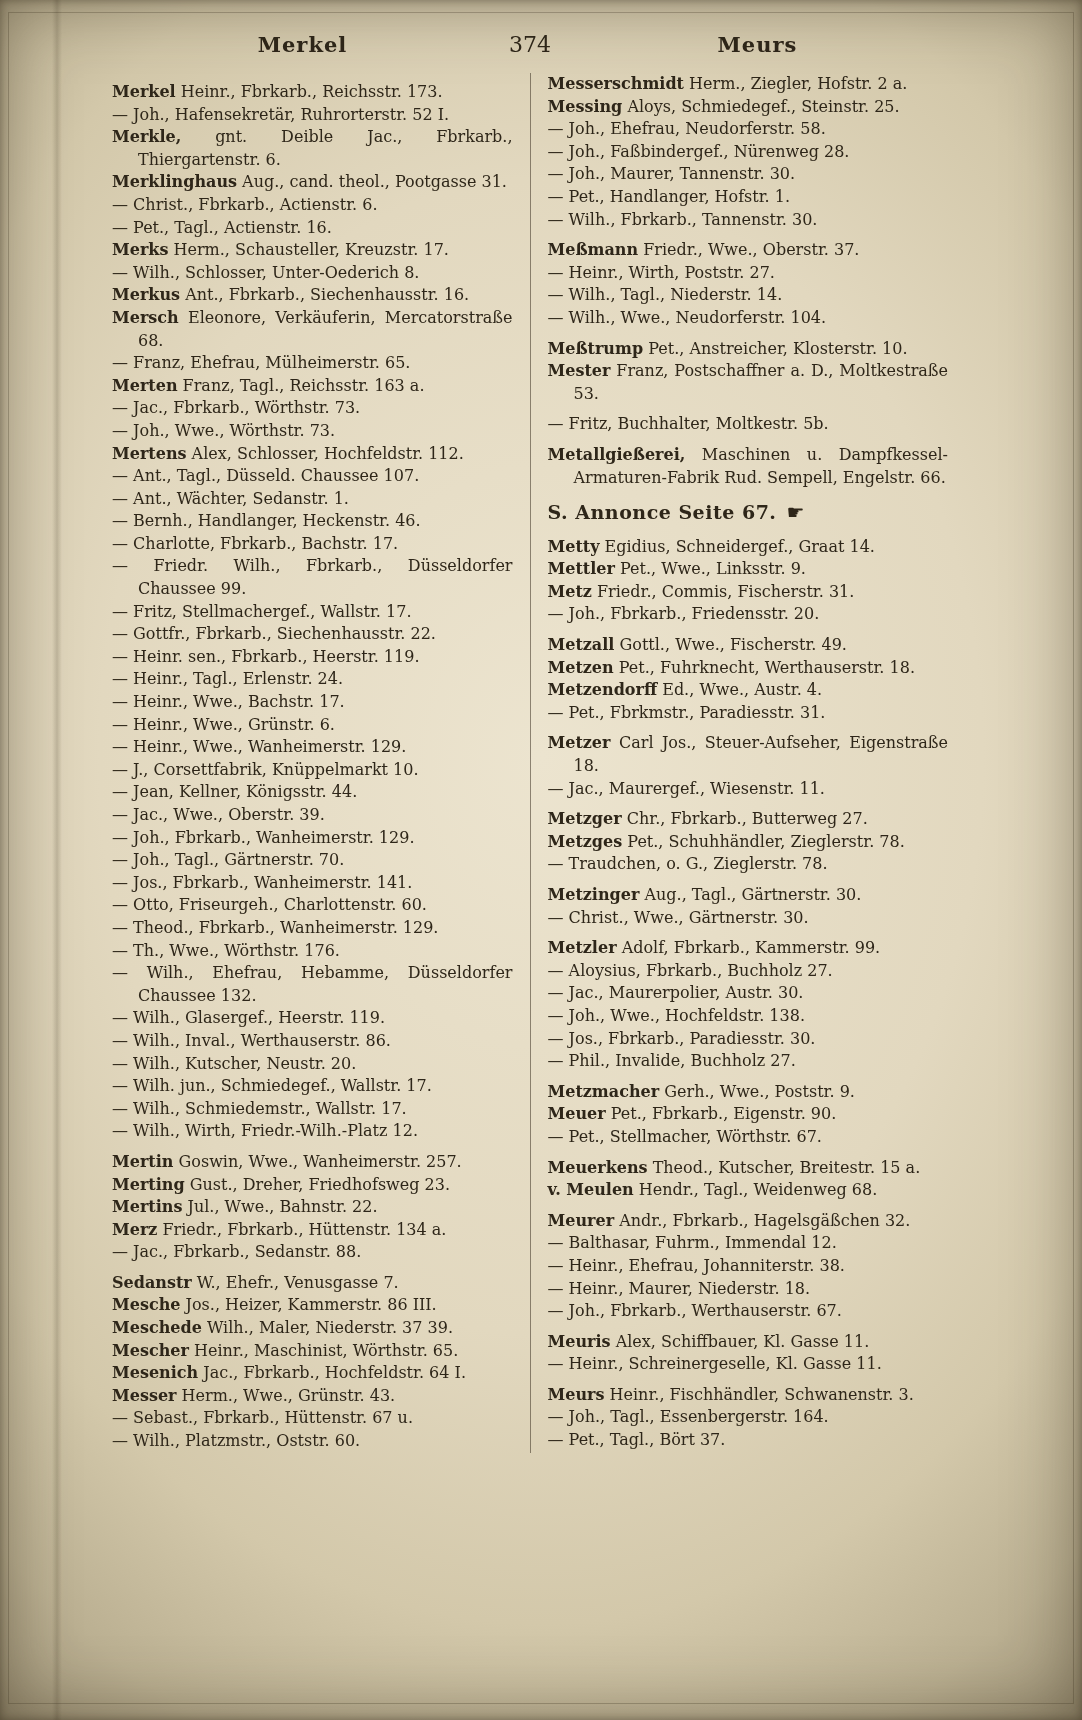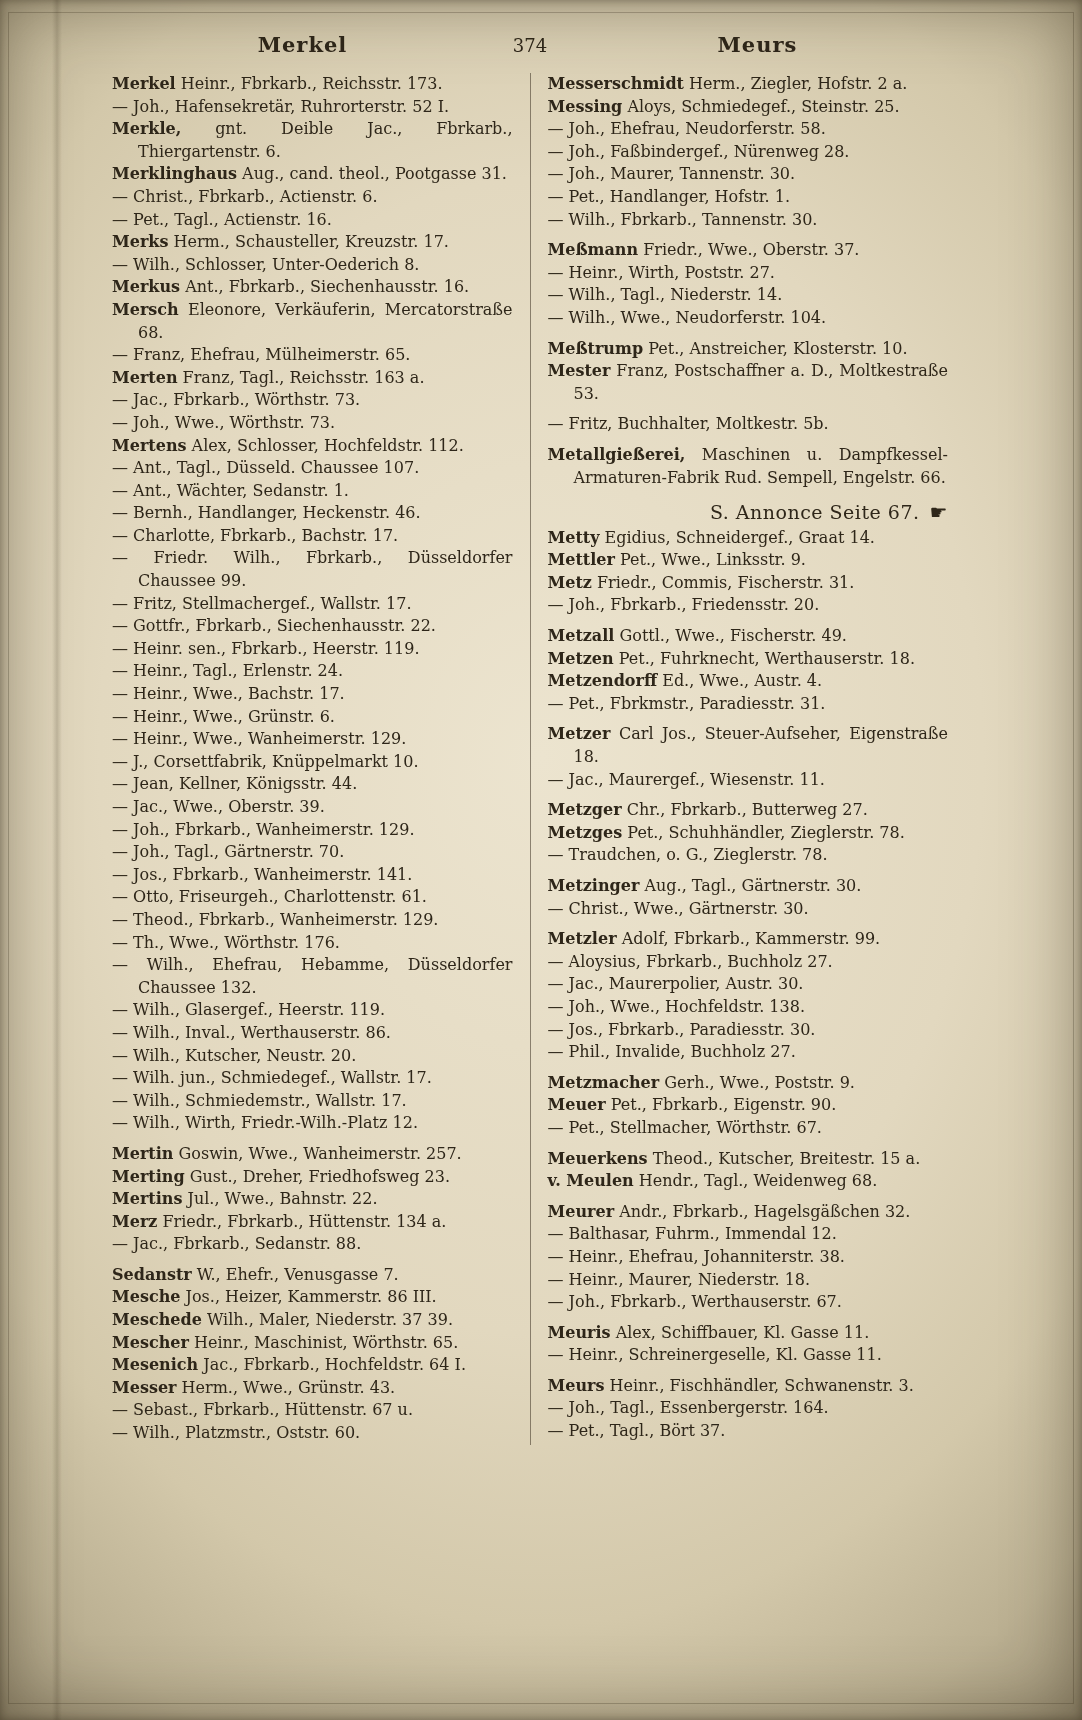--- a/index.html
+++ b/index.html
@@ -34,37 +34,37 @@
     color:#2e2619;
   }
   .header{
     display:flex;align-items:baseline;margin-bottom:16px;
   }
   .hword{
     flex:1;text-align:center;font-weight:bold;font-size:21px;
     letter-spacing:1px;
   }
   .hnum{
-    width:74px;text-align:center;font-size:18px;
+    width:74px;text-align:center;font-size:22px;
   }
   .columns{display:flex;}
   .col{
     flex:1;font-size:16px;line-height:22.6px;text-align:justify;
   }
-  .col-left{padding-right:17px;}
+  .col-left{padding-right:17px;margin-top:8px;}
   .col-right{padding-left:17px;}
   .divider{width:1px;background:rgba(60,50,35,.55);}
   .entry{
     padding-left:26px;text-indent:-26px;
   }
   .entry b{font-weight:bold;}
   .entry.gap{margin-top:8px;}
   .entry.annonce{
-    text-align:right;font-weight:normal;font-size:19px;
-    padding-left:0;text-indent:0;margin-top:12px;margin-bottom:3px;
+    text-align:left;font-weight:bold;font-size:19px;
+    padding-left:0;text-indent:0;margin-top:12px;margin-bottom:12px;
     letter-spacing:.5px;
   }
   .manicule{
     margin-left:10px;font-family:"DejaVu Sans", sans-serif;
     font-size:20px;
   }
 </style>
 </head>
 <body>
 
@@ -104,21 +104,21 @@
           <div class="entry">— Heinr., Tagl., Erlenstr. 24.</div>
           <div class="entry">— Heinr., Wwe., Bachstr. 17.</div>
           <div class="entry">— Heinr., Wwe., Grünstr. 6.</div>
           <div class="entry">— Heinr., Wwe., Wanheimerstr. 129.</div>
           <div class="entry">— J., Corsettfabrik, Knüppelmarkt 10.</div>
           <div class="entry">— Jean, Kellner, Königsstr. 44.</div>
           <div class="entry">— Jac., Wwe., Oberstr. 39.</div>
           <div class="entry">— Joh., Fbrkarb., Wanheimerstr. 129.</div>
           <div class="entry">— Joh., Tagl., Gärtnerstr. 70.</div>
           <div class="entry">— Jos., Fbrkarb., Wanheimerstr. 141.</div>
-          <div class="entry">— Otto, Friseurgeh., Charlottenstr. 61.</div>
+          <div class="entry">— Otto, Friseurgeh., Charlottenstr. 60.</div>
           <div class="entry">— Theod., Fbrkarb., Wanheimerstr. 129.</div>
           <div class="entry">— Th., Wwe., Wörthstr. 176.</div>
           <div class="entry">— Wilh., Ehefrau, Hebamme, Düsseldorfer Chaussee 132.</div>
           <div class="entry">— Wilh., Glasergef., Heerstr. 119.</div>
           <div class="entry">— Wilh., Inval., Werthauserstr. 86.</div>
           <div class="entry">— Wilh., Kutscher, Neustr. 20.</div>
           <div class="entry">— Wilh. jun., Schmiedegef., Wallstr. 17.</div>
           <div class="entry">— Wilh., Schmiedemstr., Wallstr. 17.</div>
           <div class="entry">— Wilh., Wirth, Friedr.-Wilh.-Platz 12.</div>
           <div class="entry gap"><b>Mertin</b> Goswin, Wwe., Wanheimerstr. 257.</div>

